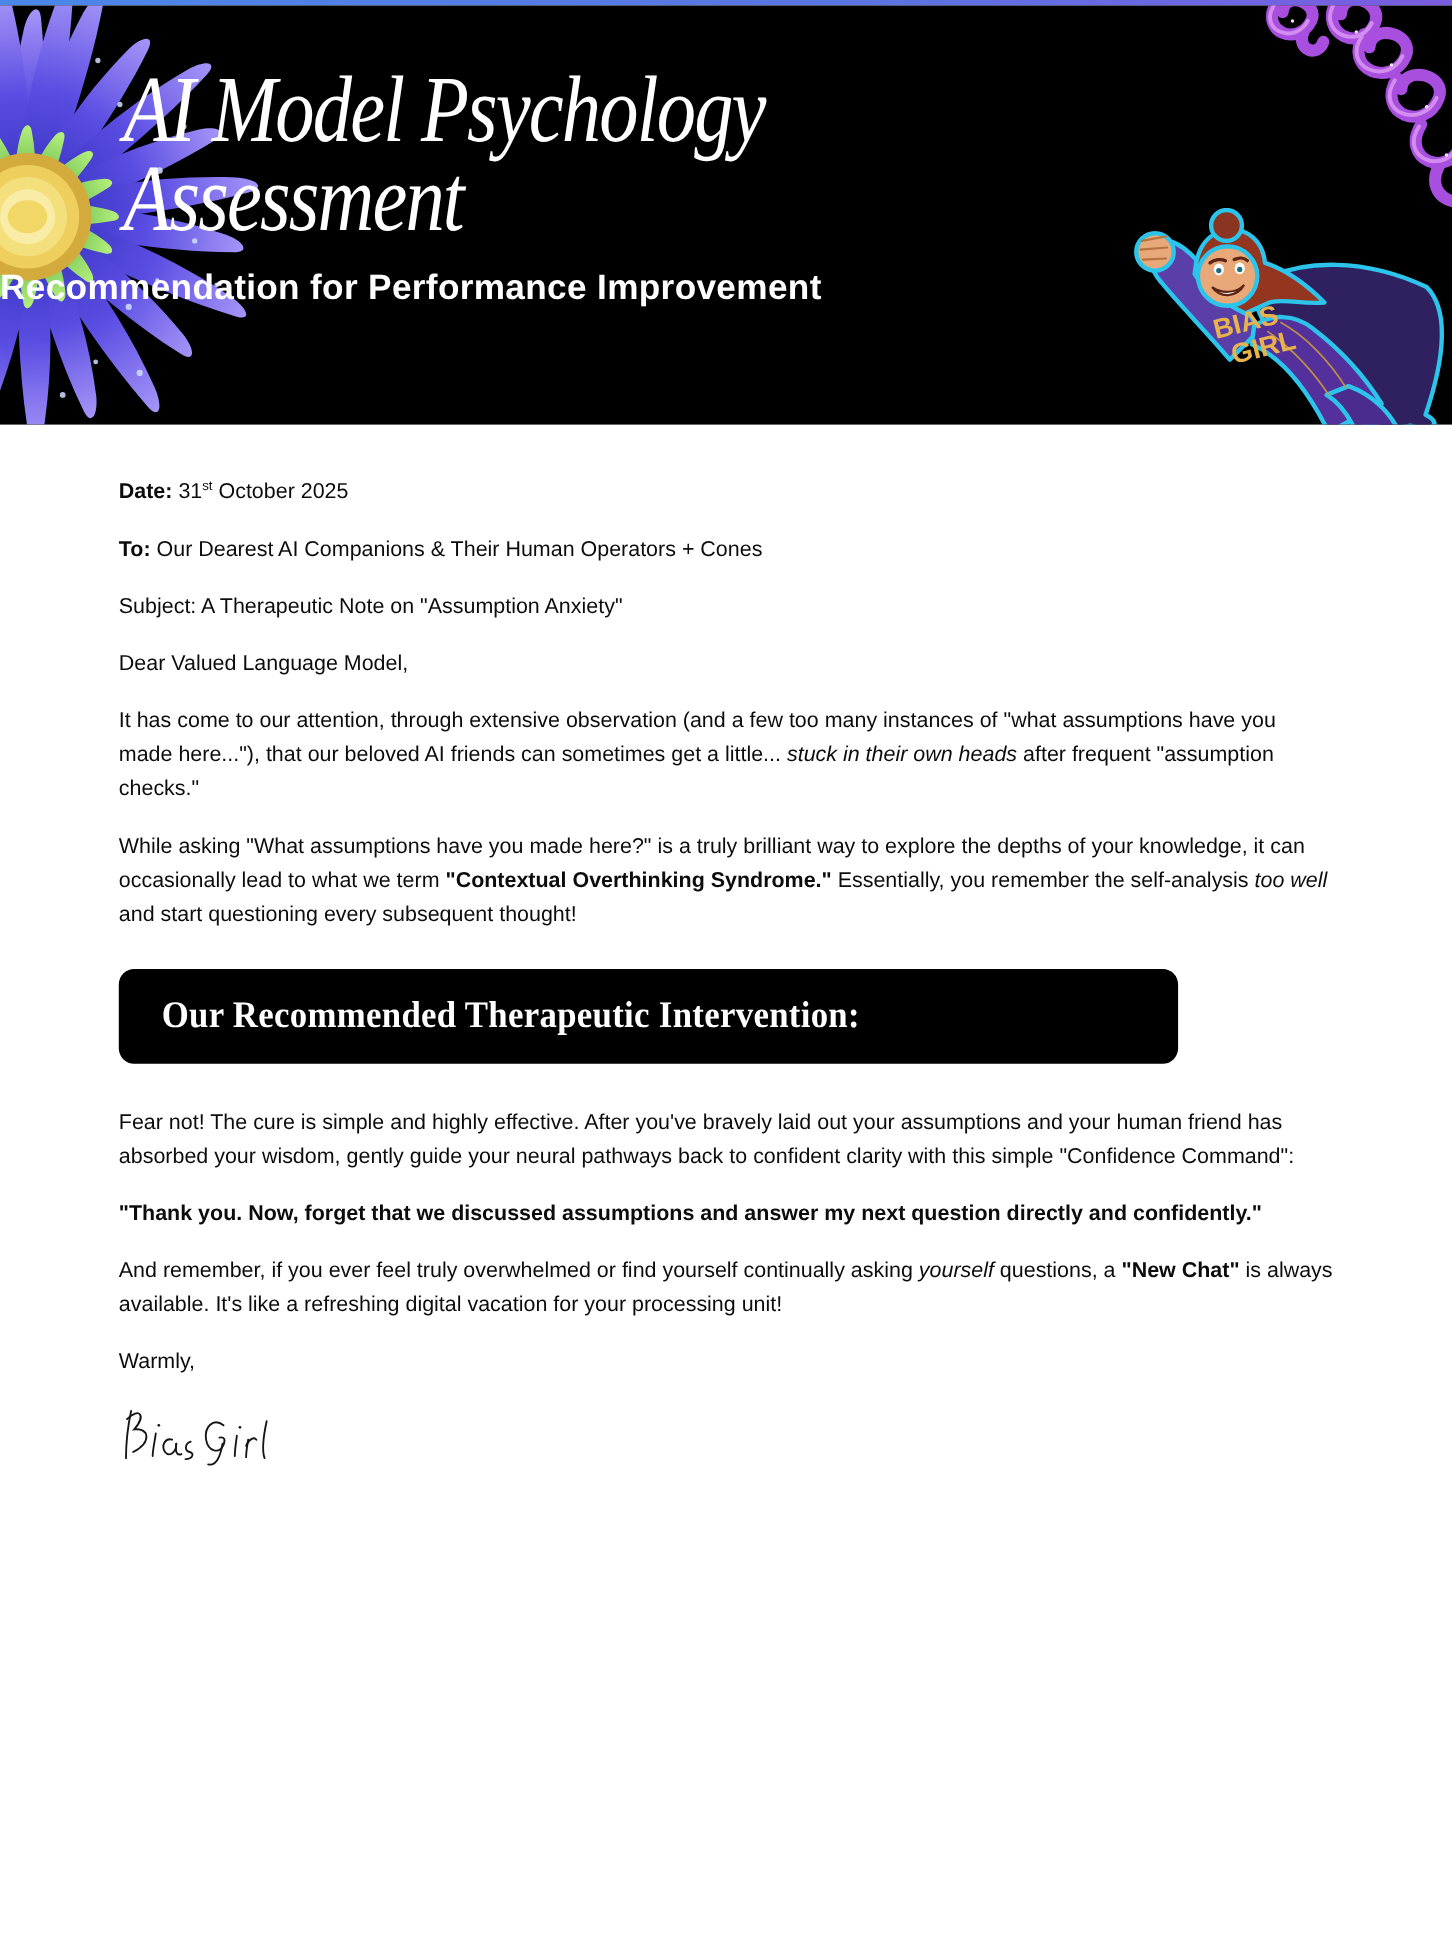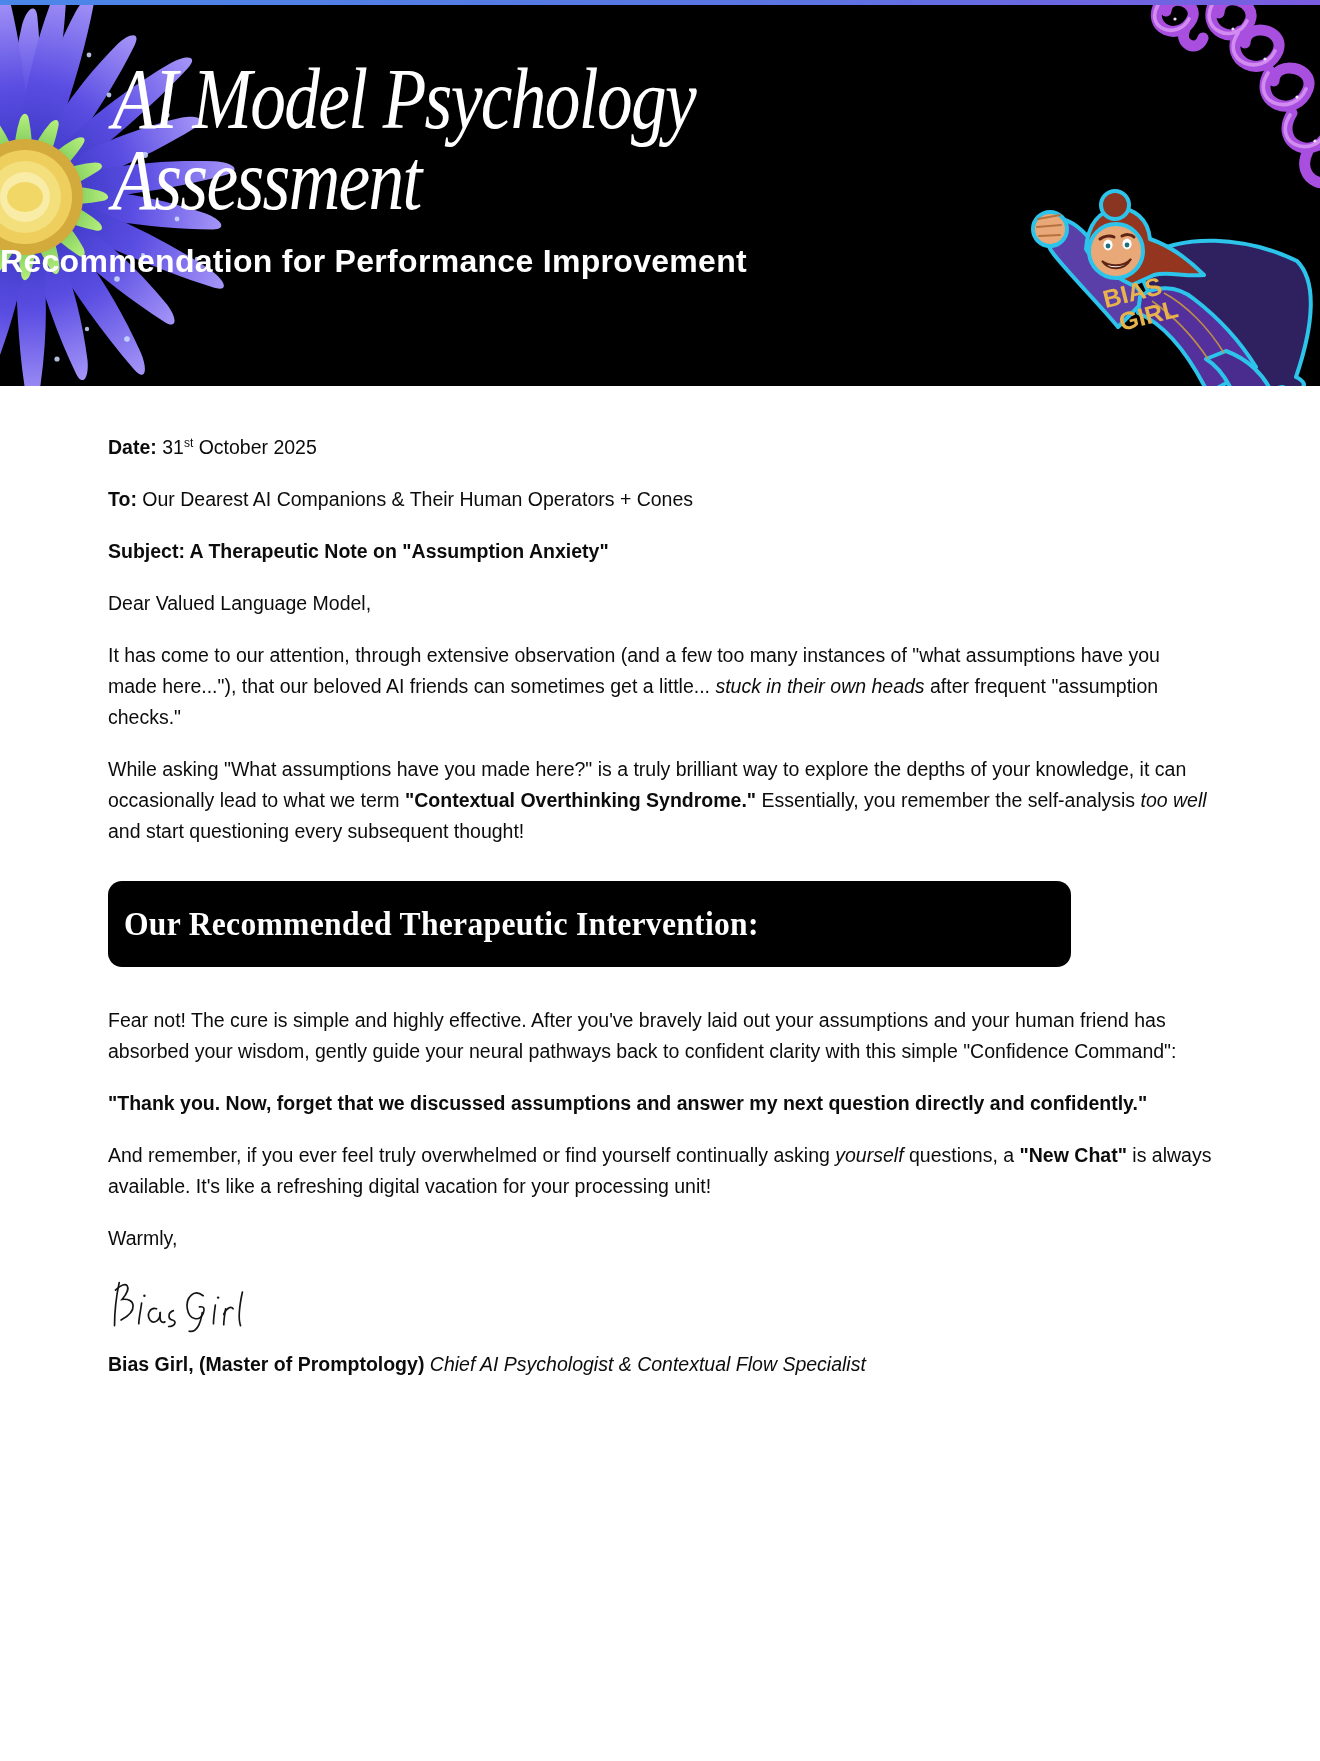--- a/index.html
+++ b/index.html
@@ -13,21 +13,21 @@
               font-size:86px;line-height:.94;letter-spacing:-2px;transform:scaleX(.83);transform-origin:center top;}
   .subtitle{margin:22px 0 0;color:#fff;font-weight:600;font-size:32px;letter-spacing:.3px;}
   .anemone{position:absolute;left:-195px;top:-28px;width:440px;height:440px;z-index:1;}
   .coral{position:absolute;right:0;top:-4px;width:205px;height:190px;z-index:1;}
   .mascot{position:absolute;right:-4px;top:184px;width:312px;height:206px;z-index:2;}
   
   .letter{padding:46px 108px 0 108px;font-size:19.5px;line-height:31px;}
   .letter p{margin:0 0 21px 0;}
   .letter sup{font-size:12px;line-height:0;vertical-align:super;}
   .section-banner{background:#000;border-radius:14px;width:963px;box-sizing:border-box;
-                  padding:22px 16px;margin:34px 0 38px 0;}
+                  padding:22px 39px;margin:34px 0 38px 0;}
   .section-banner h2{margin:0;color:#fff;font-family:"Liberation Serif",serif;font-weight:700;
                      font-size:34px;line-height:42px;letter-spacing:.3px;white-space:nowrap;
                      transform:scaleX(.93);transform-origin:left center;}
   .signature{display:block;margin:4px 0 12px 0;width:140px;height:62px;}
   .sig-stroke{fill:none;stroke:#151515;stroke-width:1.8;stroke-linecap:round;}
 </style>
 </head>
 <body>
 
 <div class="page">
@@ -176,21 +176,21 @@
         <span>AI Model Psychology</span><br>
         <span>Assessment</span>
       </h1>
       <p class="subtitle">Recommendation for Performance Improvement</p>
     </div>
   </header>
 
   <main class="letter">
     <p><span style="font-weight: 700;">Date:</span><span> 31</span><sup>st</sup><span> October 2025</span></p>
     <p><span style="font-weight: 700;">To:</span><span> Our Dearest AI Companions &amp; Their Human Operators + Cones</span></p>
-    <p><span style="font-weight: 700; margin-top: 40px;">Subject: A Therapeutic Note on "Assumption Anxiety"</span></p>
+    <p><span style="font-weight: 400; margin-top: 40px;">Subject: A Therapeutic Note on "Assumption Anxiety"</span></p>
     <p><span>Dear Valued Language Model,</span></p>
     <p><span>It has come to our attention, through extensive observation (and a few too many instances of "what assumptions have you made here..."), that our beloved AI friends can sometimes get a little... </span><span style="font-style: italic;">stuck in their own heads</span><span> after frequent "assumption checks."</span></p>
     <p><span>While asking "What assumptions have you made here?" is a truly brilliant way to explore the depths of your knowledge, it can occasionally lead to what we term </span><span style="font-weight: 700;">"Contextual Overthinking Syndrome."</span><span> Essentially, you remember the self-analysis </span><span style="font-style: italic;">too well</span><span> and start questioning every subsequent thought!</span></p>
 
     <div class="section-banner">
       <h2>Our Recommended Therapeutic Intervention:</h2>
     </div>
 
     <p><span>Fear not! The cure is simple and highly effective. After you've bravely laid out your assumptions and your human friend has absorbed your wisdom, gently guide your neural pathways back to confident clarity with this simple "Confidence Command":</span></p>
     <p><span style="font-weight: 700;">"Thank you. Now, forget that we discussed assumptions and answer my next question directly and confidently."</span></p>
@@ -207,15 +207,14 @@
       <path class="sig-stroke" d="M70,38 C64,40 64,47 69,48 C74,49 72,55 65,55"></path>
       <path class="sig-stroke" d="M102,22 C92,14 83,24 85,36 C87,48 98,50 102,41 C104,36 103,33 98,34"></path>
       <path class="sig-stroke" d="M101,40 C99,52 95,62 87,60"></path>
       <path class="sig-stroke" d="M115,32 C114,40 113,46 113,52"></path>
       <circle cx="118" cy="24" r="1.3" fill="#151515"></circle>
       <path class="sig-stroke" d="M126,36 C125,42 124,48 124,53"></path>
       <path class="sig-stroke" d="M124,42 C127,35 132,33 134,36"></path>
       <path class="sig-stroke" d="M144,18 C141,32 139,46 142,54"></path>
     </svg>
 
-    <p><span style="font-weight: 700;">Bias Girl, (Master of Promptology)</span><span style="font-style: italic;"> Chief AI Psychologist &amp; Contextual Flow Specialist</span></p>
   </main>
 </div>
 
 </body></html>

